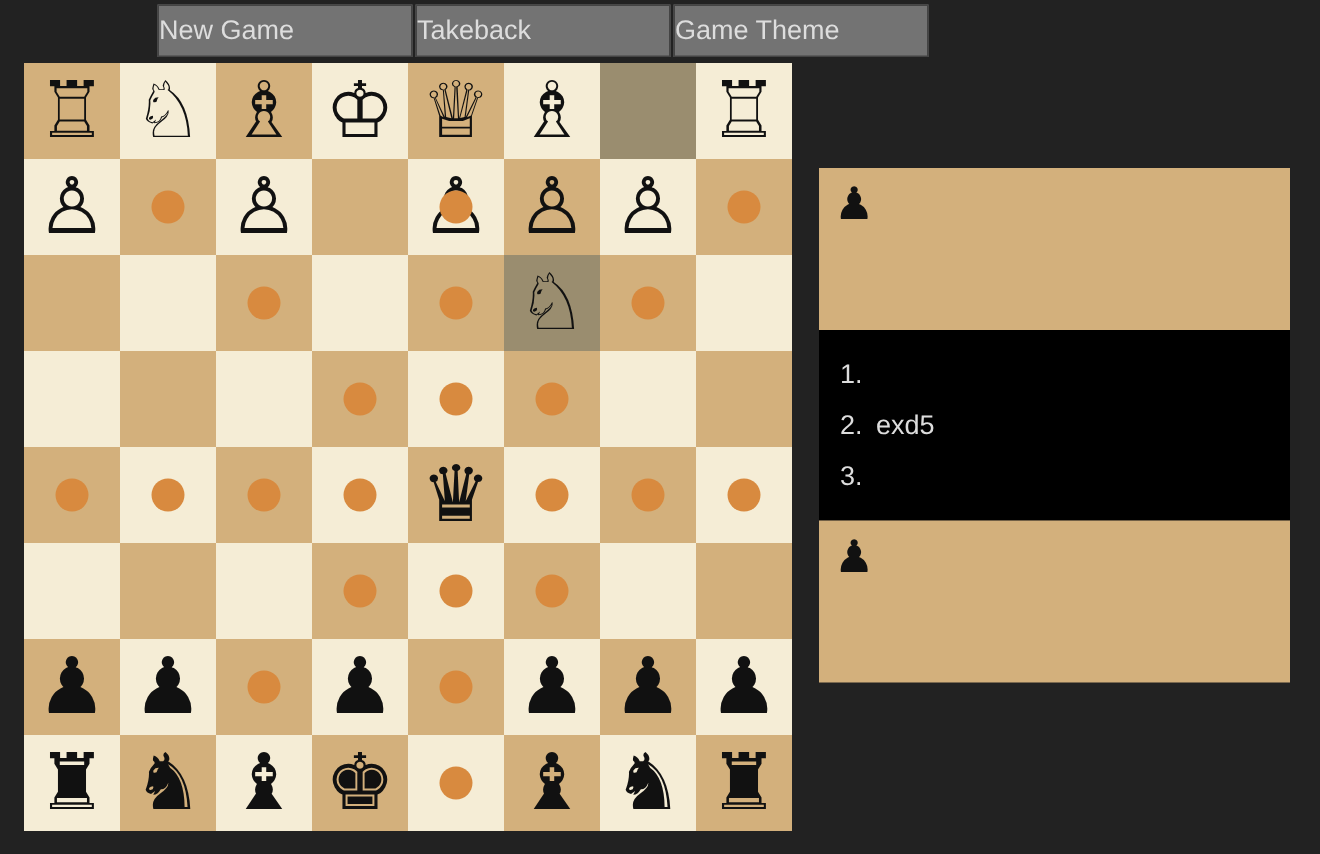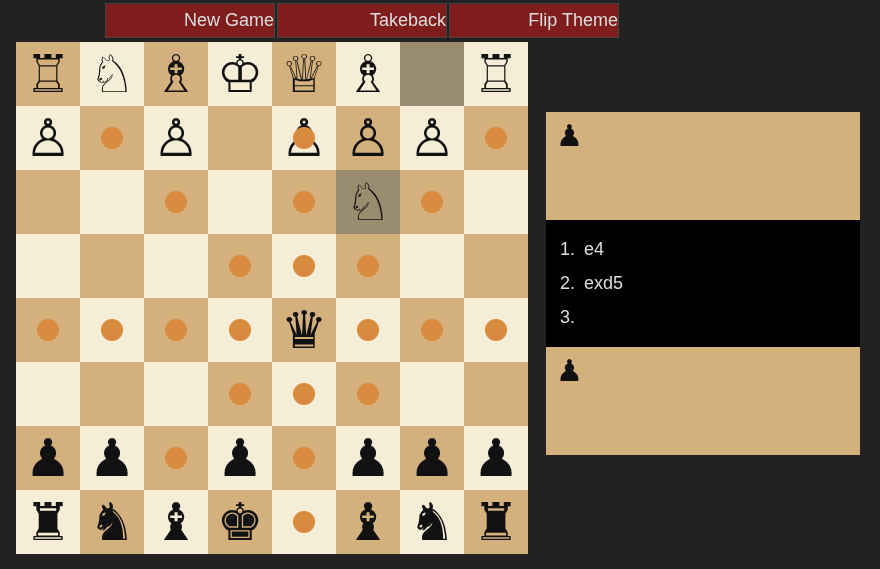--- a/index.html
+++ b/index.html
@@ -1,18 +1,18 @@
 <!DOCTYPE html>
 <html><head>
 <meta charset="utf-8">
 <style>
   html,body{margin:0;padding:0;background:#222;font-family:Arial,Helvetica,sans-serif;color:#ddd}
   #app{width:880px;height:569px;background:#222;position:relative}
   .toolbar{position:absolute;top:3px;left:105px;display:flex;gap:2px}
-  .tbtn{background:#7f1d1d;color:#ddd;font-size:18px;padding:6px 0;text-align:right;width:168px;border:1px solid #444;cursor:pointer}
+  .tbtn{background:#737373;color:#ddd;font-size:18px;padding:6px 0;text-align:left;width:168px;border:1px solid #444;cursor:pointer}
   .board{position:absolute;top:42px;left:16px;width:512px;height:512px}
   .sq{position:absolute;width:64px;height:64px}
   .light{background:#f5edd6}
   .dark{background:#d3b07c}
   .pc{font-size:52px;line-height:64px;text-align:center;font-family:"Segoe UI Symbol","Arial Unicode MS",sans-serif;color:#111}
   .dot{position:absolute;width:22px;height:22px;border-radius:50%;background:#d88a3f;left:21px;top:21px}
   .side{position:absolute;left:546px;top:112px;width:314px}
   .cap{height:108px;background:#d3b07c;color:#111;font-size:30px;padding:6px 10px;box-sizing:border-box}
   .moves{background:#000;color:#ddd;font-size:18px;padding:12px 14px;line-height:1.9}
   .mrow{display:flex}
@@ -20,21 +20,21 @@
   .mwhite{width:120px}
   .mblack{width:120px}
 </style>
 </head>
 <body>
 <div id="app">
 
 <div class="toolbar">
   <div class="tbtn">New Game</div>
   <div class="tbtn">Takeback</div>
-  <div class="tbtn">Flip Theme</div>
+  <div class="tbtn">Game Theme</div>
 </div>
 
 <div class="board" id="board">
       <div class="sq dark" style="left: 0px; top: 0px;">
         <div class="pc">♖</div>
       </div>
       <div class="sq light" style="left: 64px; top: 0px;">
         <div class="pc">♘</div>
       </div>
       <div class="sq dark" style="left: 128px; top: 0px;">
@@ -192,21 +192,20 @@
       <div class="sq dark" style="left: 448px; top: 448px;">
         <div class="pc">♜</div>
       </div>
     </div>
 
 <div class="side">
   <div class="cap">♟</div>
   <div class="moves" id="moves">
         <div class="mrow">
           <div class="mnum">1.</div>
-          <div class="mwhite">e4</div>
         </div>
         <div class="mrow">
           <div class="mnum">2.</div>
           <div class="mwhite">exd5</div>
         </div>
         <div class="mrow">
           <div class="mnum">3.</div>
           <div class="mblack"></div>
         </div>
       </div>

